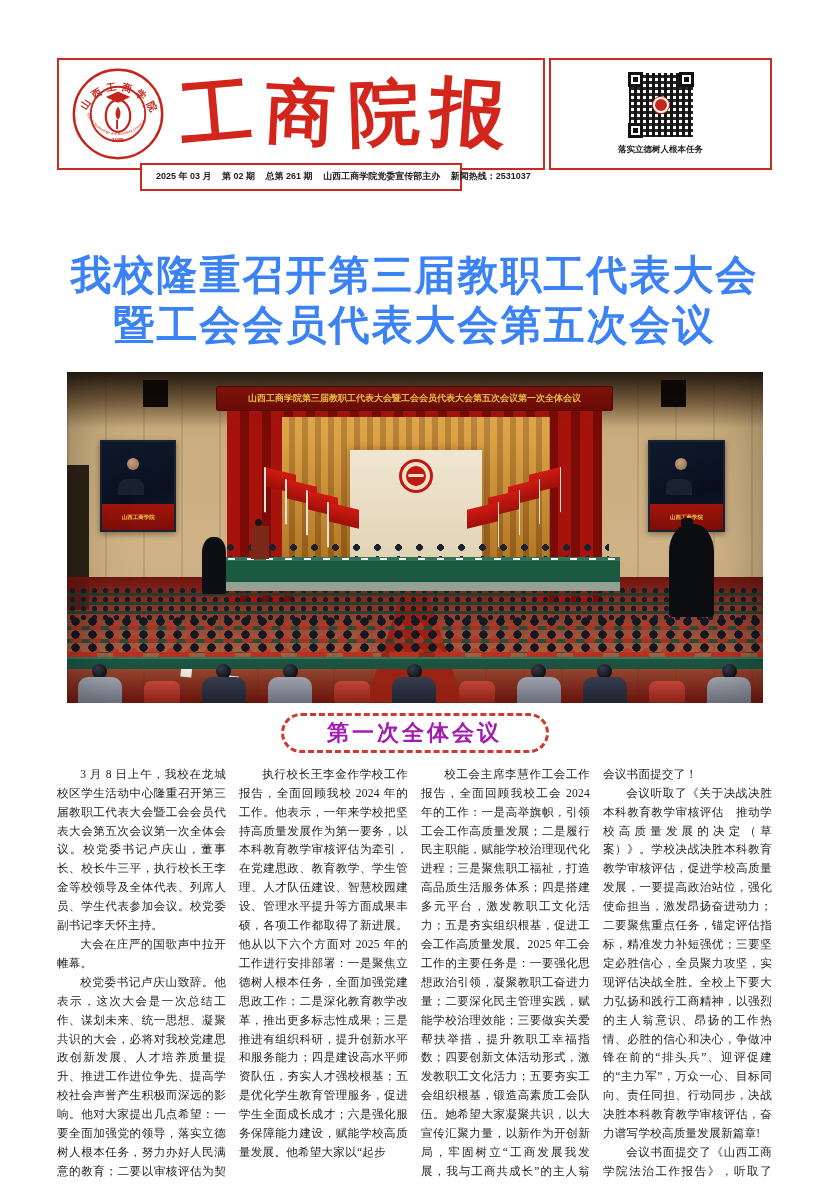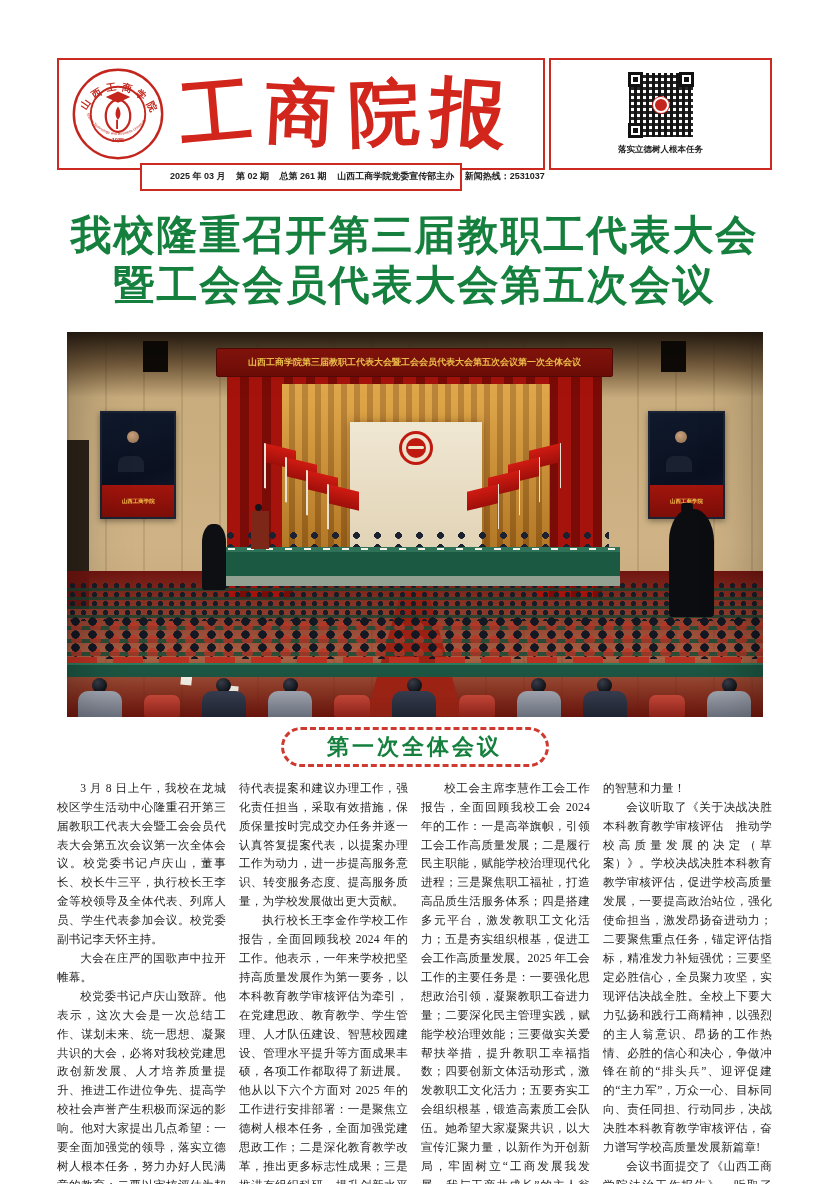--- a/index.html
+++ b/index.html
@@ -23,21 +23,21 @@
   .brand span {
     font-size:70px; font-weight:900; color:#d2251c; line-height:1;
     font-family:"Liberation Serif",serif;
   }
   .brand span:nth-child(1){ transform:rotate(-5deg) scale(1.04); }
   .brand span:nth-child(2){ transform:rotate(3deg); }
   .brand span:nth-child(3){ transform:rotate(-2deg) scale(1.02); }
   .brand span:nth-child(4){ transform:rotate(4deg) scale(1.08); }
   .mast-info {
     position:absolute; left:81px; top:103px; width:322px; z-index:3;
-    background:#fff; border:2px solid #cc2a20; padding:4px 24px;
+    background:#fff; border:2px solid #cc2a20; padding:4px 10px;
     font-family:"Liberation Sans","DejaVu Sans",sans-serif;
     font-size:9px; font-weight:bold; color:#222; text-align:center; line-height:1.75;
     white-space:nowrap;
   }
   .mast-info .seg { margin:0 4px; }
   .mast-right {
     flex:1; height:112px; border:2px solid #cc2a20; background:#fff;
     display:flex; align-items:center; justify-content:center; gap:22px;
   }
   .qr-unit { text-align:center; }
@@ -55,27 +55,27 @@
     position:absolute; left:50%; top:50%; width:16px; height:16px; transform:translate(-50%,-50%);
     background:#c4261d; border-radius:50%; border:2px solid #fff; box-shadow:0 0 0 1px #c4261d;
   }
   .qr-label {
     margin-top:6px; font-family:"Liberation Sans",sans-serif;
     font-size:8.5px; font-weight:bold; color:#222;
   }
 
   
   .headline {
-    margin-top:40px; text-align:center; color:#15803d; font-weight:900;
+    margin-top:80px; text-align:center; color:#3b82f6; font-weight:900;
     font-family:"Liberation Sans","DejaVu Sans",sans-serif;
     font-size:41px; line-height:1.23; letter-spacing:2px;
   }
 
   
-  .photo { position:relative; margin:21px auto 0; width:696px; height:385px; overflow:hidden; background:#a21caf; }
+  .photo { position:relative; margin:21px auto 0; width:696px; height:331px; overflow:hidden; background:#a21caf; }
   .ph { position:absolute; }
   .ph-wall { inset:0; z-index:1;
     background:linear-gradient(180deg,#2c2014 0%,#7b6140 9%,#c8ac7d 17%,#cfb386 55%,#b99c6d 100%);
   }
   .ph-wall::after { content:""; position:absolute; inset:0;
     background:repeating-linear-gradient(90deg,rgba(60,40,15,.12) 0 2px,transparent 2px 38px); }
   .ph-door { left:0; top:28%; width:3.2%; height:44%; background:#2c2318; z-index:2; }
   .ph-spk { width:3.6%; height:8%; background:#0d0a07; z-index:2; top:2.5%; }
   .spk-l { left:11%; } .spk-r { right:11%; }
   .ph-banner {
@@ -168,21 +168,21 @@
     color:#f3c04a; white-space:nowrap; overflow:hidden; }
   .vig { inset:0; z-index:9; pointer-events:none;
     box-shadow:inset 0 0 60px rgba(0,0,0,.35); }
 
   
   .section-box {
     margin:10px auto 0; width:268px; height:40px;
     border:3.5px dashed #cf3a30; border-radius:22px; background:#fff;
     display:flex; align-items:center; justify-content:center;
     font-family:"Liberation Sans",sans-serif; font-size:22px; font-weight:bold;
-    letter-spacing:3px; color:#15803d;
+    letter-spacing:3px; color:#a21caf;
   }
 
   
   .article { margin-top:13px; display:flex; gap:13px; }
   .col { flex:1 1 0; font-size:11.6px; line-height:18.9px; text-align:justify;
     text-justify:inter-ideograph; letter-spacing:.2px; }
   .col p { margin:0; }
   .ind { text-indent:2em; }
   .credits { margin-top:10px; text-align:right; font-weight:bold;
     font-size:12px; line-height:2.15; padding-right:4px; }
@@ -338,28 +338,27 @@
       <span>第一次全体会议</span>
     </div>
 
     <div class="article">
       <div class="col">
         <p class="ind">3 月 8 日上午，我校在龙城校区学生活动中心隆重召开第三届教职工代表大会暨工会会员代表大会第五次会议第一次全体会议。校党委书记卢庆山，董事长、校长牛三平，执行校长王李金等校领导及全体代表、列席人员、学生代表参加会议。校党委副书记李天怀主持。</p>
         <p class="ind">大会在庄严的国歌声中拉开帷幕。</p>
         <p class="ind">校党委书记卢庆山致辞。他表示，这次大会是一次总结工作、谋划未来、统一思想、凝聚共识的大会，必将对我校党建思政创新发展、人才培养质量提升、推进工作进位争先、提高学校社会声誉产生积极而深远的影响。他对大家提出几点希望：一要全面加强党的领导，落实立德树人根本任务，努力办好人民满意的教育；二要以审核评估为契机，唯实厚基，全面提升教育教学水平和人才培养质量；三要弘扬工商精神，干字当头，确保各项任务部署落地见效。他强调各位代表在参会过程中要认真听取和讨论审议有关报告，切实发挥民主管理和监督作用。各有关单位和部门，要认真对</p>
       </div>
       <div class="col">
-        <p>待代表提案和建议办理工作，强化责任担当，采取有效措施，保质保量按时完成交办任务并逐一认真答复提案代表，以提案办理工作为动力，进一步提高服务意识、转变服务态度、提高服务质量，为学校发展做出更大贡献。</p>
         <p class="ind">执行校长王李金作学校工作报告，全面回顾我校 2024 年的工作。他表示，一年来学校把坚持高质量发展作为第一要务，以本科教育教学审核评估为牵引，在党建思政、教育教学、学生管理、人才队伍建设、智慧校园建设、管理水平提升等方面成果丰硕，各项工作都取得了新进展。他从以下六个方面对 2025 年的工作进行安排部署：一是聚焦立德树人根本任务，全面加强党建思政工作；二是深化教育教学改革，推出更多标志性成果；三是推进有组织科研，提升创新水平和服务能力；四是建设高水平师资队伍，夯实人才强校根基；五是优化学生教育管理服务，促进学生全面成长成才；六是强化服务保障能力建设，赋能学校高质量发展。他希望大家以“起步</p>
       </div>
       <div class="col">
         <p class="ind">校工会主席李慧作工会工作报告，全面回顾我校工会 2024 年的工作：一是高举旗帜，引领工会工作高质量发展；二是履行民主职能，赋能学校治理现代化进程；三是聚焦职工福祉，打造高品质生活服务体系；四是搭建多元平台，激发教职工文化活力；五是夯实组织根基，促进工会工作高质量发展。2025 年工会工作的主要任务是：一要强化思想政治引领，凝聚教职工奋进力量；二要深化民主管理实践，赋能学校治理效能；三要做实关爱帮扶举措，提升教职工幸福指数；四要创新文体活动形式，激发教职工文化活力；五要夯实工会组织根基，锻造高素质工会队伍。她希望大家凝聚共识，以大宣传汇聚力量，以新作为开创新局，牢固树立“工商发展我发展，我与工商共成长”的主人翁意识，团结一心、真抓实干，以昂扬奋进的姿态为推动学校高质量发展贡献工会</p>
       </div>
       <div class="col">
-        <p>的智慧和力量！</p>
+        <p>会议书面提交了！</p>
         <p class="ind">会议听取了《关于决战决胜本科教育教学审核评估　推动学校高质量发展的决定（草案）》。学校决战决胜本科教育教学审核评估，促进学校高质量发展，一要提高政治站位，强化使命担当，激发昂扬奋进动力；二要聚焦重点任务，锚定评估指标，精准发力补短强优；三要坚定必胜信心，全员聚力攻坚，实现评估决战全胜。全校上下要大力弘扬和践行工商精神，以强烈的主人翁意识、昂扬的工作热情、必胜的信心和决心，争做冲锋在前的“排头兵”、迎评促建的“主力军”，万众一心、目标同向、责任同担、行动同步，决战决胜本科教育教学审核评估，奋力谱写学校高质量发展新篇章!</p>
         <p class="ind">会议书面提交了《山西工商学院法治工作报告》，听取了《山西工商学院工会经费使用情况报告》。</p>
         <div class="credits">
           <div>文｜武琼</div>
 
         </div>
       </div>
     </div>
 
   </div>

